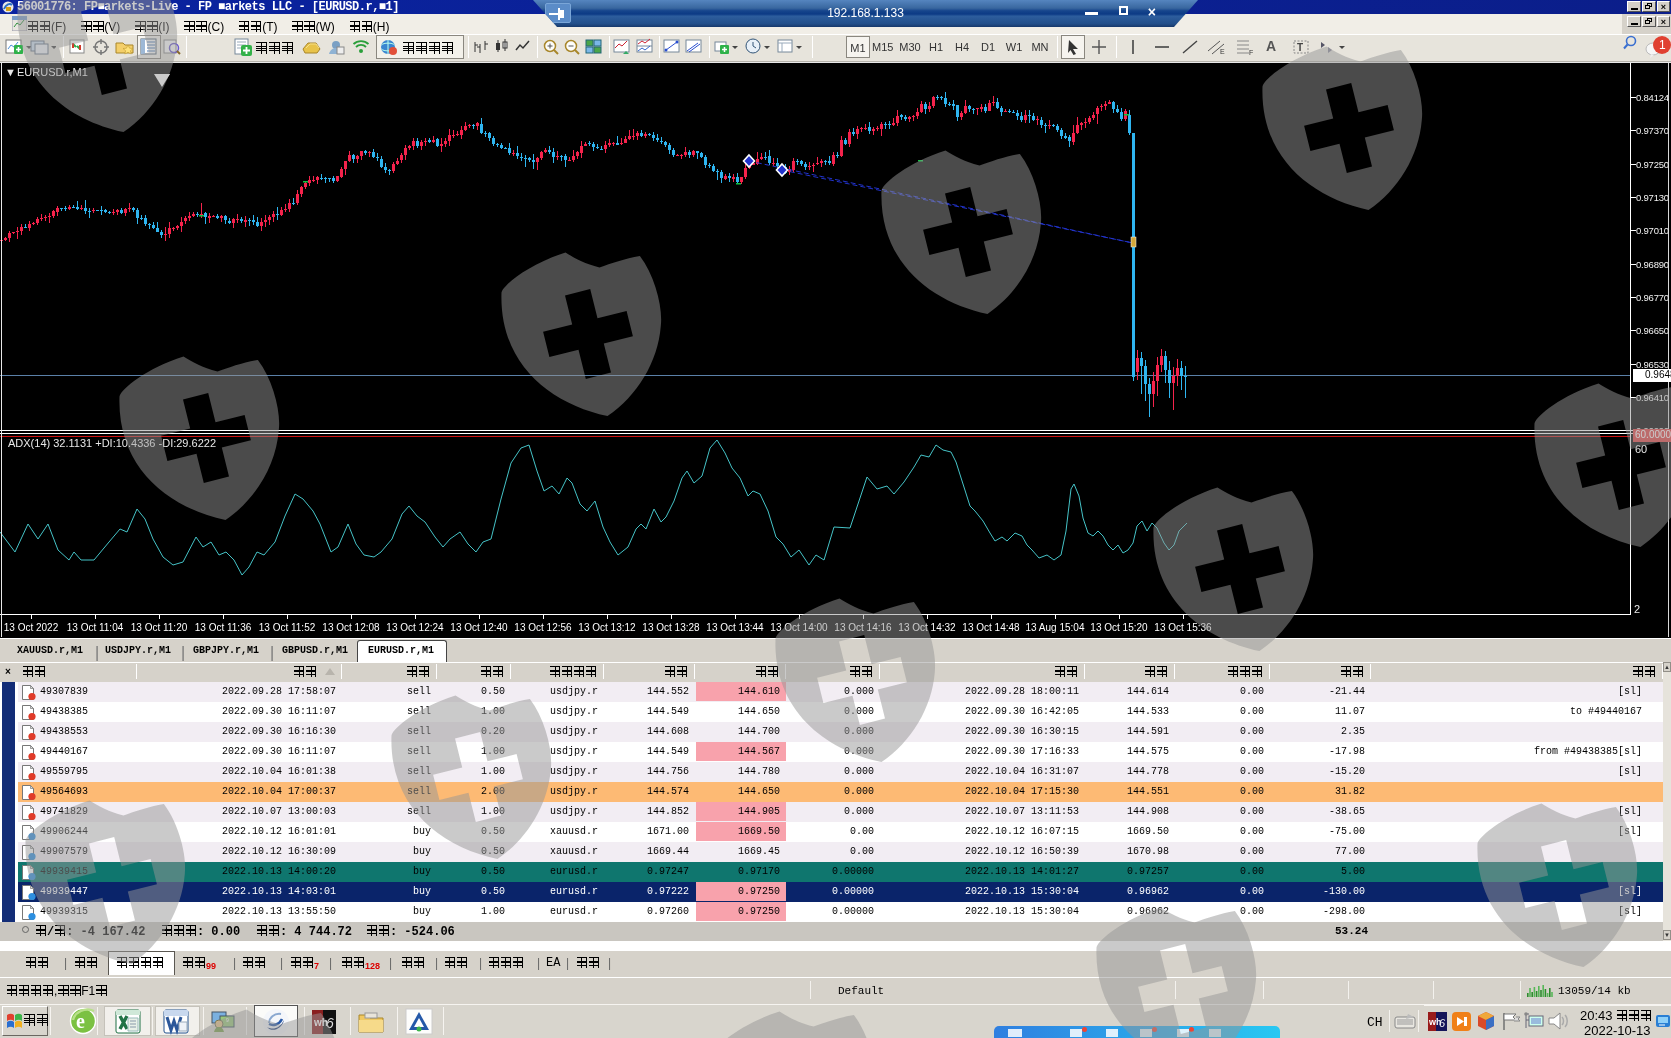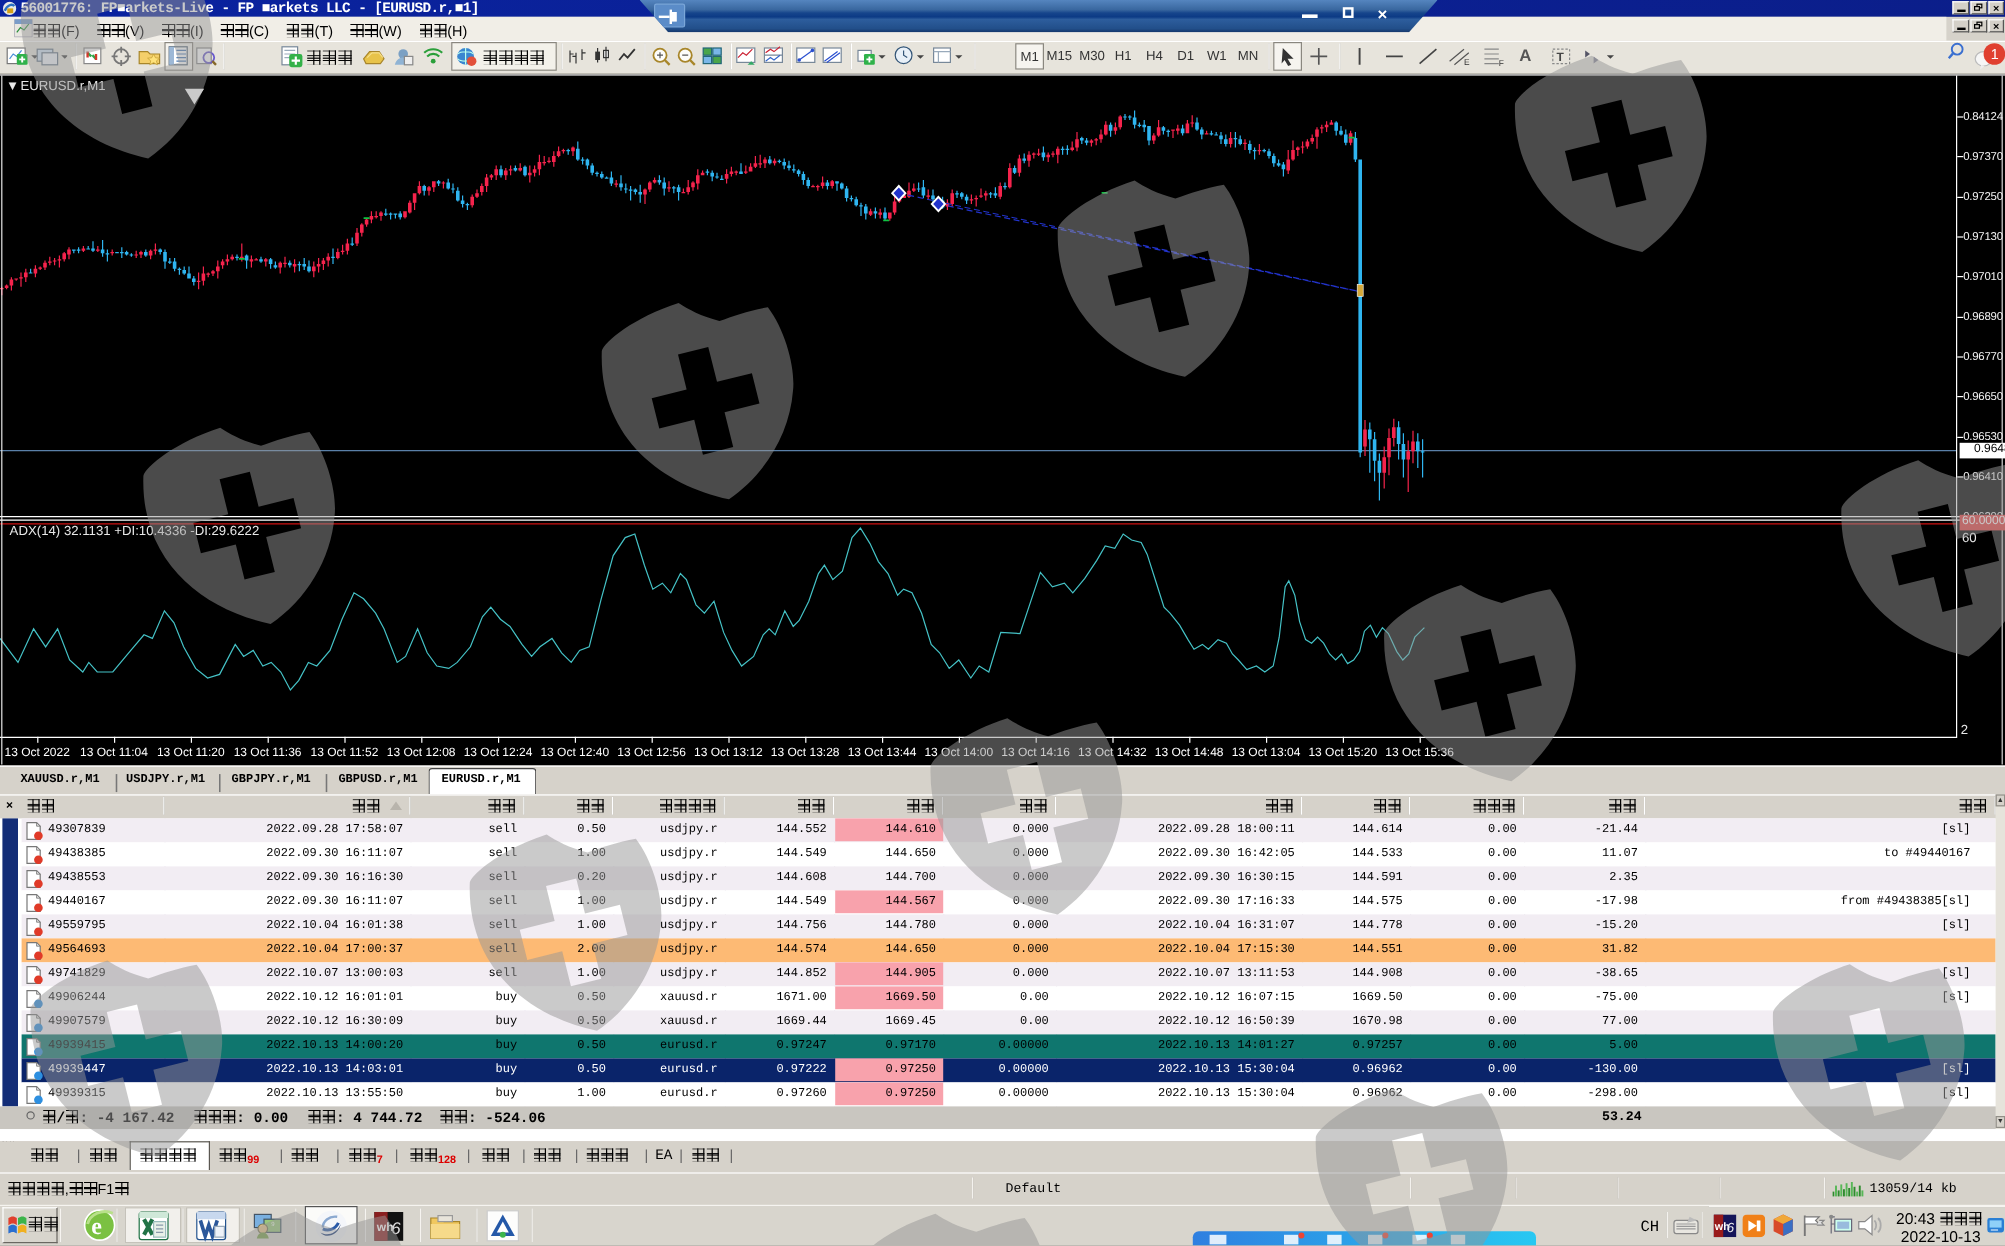--- a/index.html
+++ b/index.html
@@ -319,21 +319,21 @@
     <div class="tl" style="left:703px">13 Oct 13:44</div>
     <div style="position:absolute;left:735px;top:614px;width:1px;height:5px;background:#fff"></div>
     <div class="tl" style="left:767px">13 Oct 14:00</div>
     <div style="position:absolute;left:799px;top:614px;width:1px;height:5px;background:#fff"></div>
     <div class="tl" style="left:831px">13 Oct 14:16</div>
     <div style="position:absolute;left:863px;top:614px;width:1px;height:5px;background:#fff"></div>
     <div class="tl" style="left:895px">13 Oct 14:32</div>
     <div style="position:absolute;left:927px;top:614px;width:1px;height:5px;background:#fff"></div>
     <div class="tl" style="left:959px">13 Oct 14:48</div>
     <div style="position:absolute;left:991px;top:614px;width:1px;height:5px;background:#fff"></div>
-    <div class="tl" style="left:1023px">13 Oct 13:04</div>
+    <div class="tl" style="left:1023px">13 Aug 15:04</div>
     <div style="position:absolute;left:1055px;top:614px;width:1px;height:5px;background:#fff"></div>
     <div class="tl" style="left:1087px">13 Oct 15:20</div>
     <div style="position:absolute;left:1119px;top:614px;width:1px;height:5px;background:#fff"></div>
     <div class="tl" style="left:1151px">13 Oct 15:36</div>
     <div style="position:absolute;left:1183px;top:614px;width:1px;height:5px;background:#fff"></div>
 <div style="position:absolute;left:1633px;top:369px;width:38px;height:13px;background:#fff;color:#000;font:10px 'Liberation Sans',sans-serif;padding-left:12px">0.96482</div>
 <div style="position:absolute;left:1633px;top:429px;width:38px;height:13px;background:#e24040;color:#fff;font:10px 'Liberation Sans',sans-serif;padding-left:2px">60.0000</div>
 <div style="position:absolute;left:1635px;top:443px;color:#e8e8e8;font:11px 'Liberation Sans',sans-serif">60</div>
 <div style="position:absolute;left:1634px;top:603px;color:#e8e8e8;font:11px 'Liberation Sans',sans-serif">2</div>
 
@@ -836,20 +836,21 @@
       <rect x="2" y="4" width="10" height="6" fill="#8fd0f8"></rect>
       <path d="M3 12h6" stroke="#fff"></path>
     </svg>
 
 <div style="position:absolute;left:533px;top:0;width:665px;height:27px;background:linear-gradient(180deg,#5585bf 0%,#39679f 30%,#16458c 40%,#0c3a85 52%,#2d5d9d 60%,#224f8a 88%,#16386b 100%);clip-path:polygon(0 0,100% 0,calc(100% - 24px) 100%,24px 100%)">
 <div style="position:absolute;left:12px;top:3px;width:26px;height:20px;background:#5b8cc8;border:1px solid #7aa6d8;border-radius:2px">
 <span style="position:absolute;left:3px;top:9px;width:9px;height:2px;background:#fff"></span>
 <span style="position:absolute;left:12px;top:4px;width:2px;height:12px;background:#fff"></span>
 <span style="position:absolute;left:14px;top:6px;width:4px;height:8px;background:#fff"></span>
 </div>
+<div style="position:absolute;left:0;width:100%;top:6px;text-align:center;font:12px 'Liberation Sans',sans-serif;color:#fff">192.168.1.133</div>
 <div style="position:absolute;right:100px;top:12px;width:13px;height:3px;background:#fff"></div>
 <div style="position:absolute;right:70px;top:6px;width:9px;height:9px;border:2px solid #fff"></div>
 <div style="position:absolute;right:42px;top:4px;font:bold 14px 'Liberation Sans',sans-serif;color:#fff">×</div>
 </div>
 
 <div style="position:absolute;left:0;top:0;pointer-events:none"><svg id="wmlayer" width="1671" height="1038" viewBox="0 0 1671 1038">
         <defs>
           <path id="wm" d="M -79.5 -41.5 C -78 -49 -52 -70 -15.5 -81.5 C -7 -76 3 -70.5 18.5 -66.5 C 30 -70.5 44 -75.5 58.9 -78 C 74 -58 82 -26 79.8 -8.1 C 77 28 56 62 26.5 82 C -30 70 -82 30 -79.5 -41.5 Z M -37.9 -2.2 L -8.8 -9.5 L -16.0 -38.6 L 9.2 -44.9 L 16.5 -15.8 L 45.6 -23.0 L 51.9 2.2 L 22.8 9.5 L 30.0 38.6 L 4.8 44.9 L -2.5 15.8 L -31.6 23.0 Z" fill="rgba(149,149,149,0.5)" fill-rule="evenodd"></path>
         </defs>
         <use href="#wm" x="97" y="50"></use>

